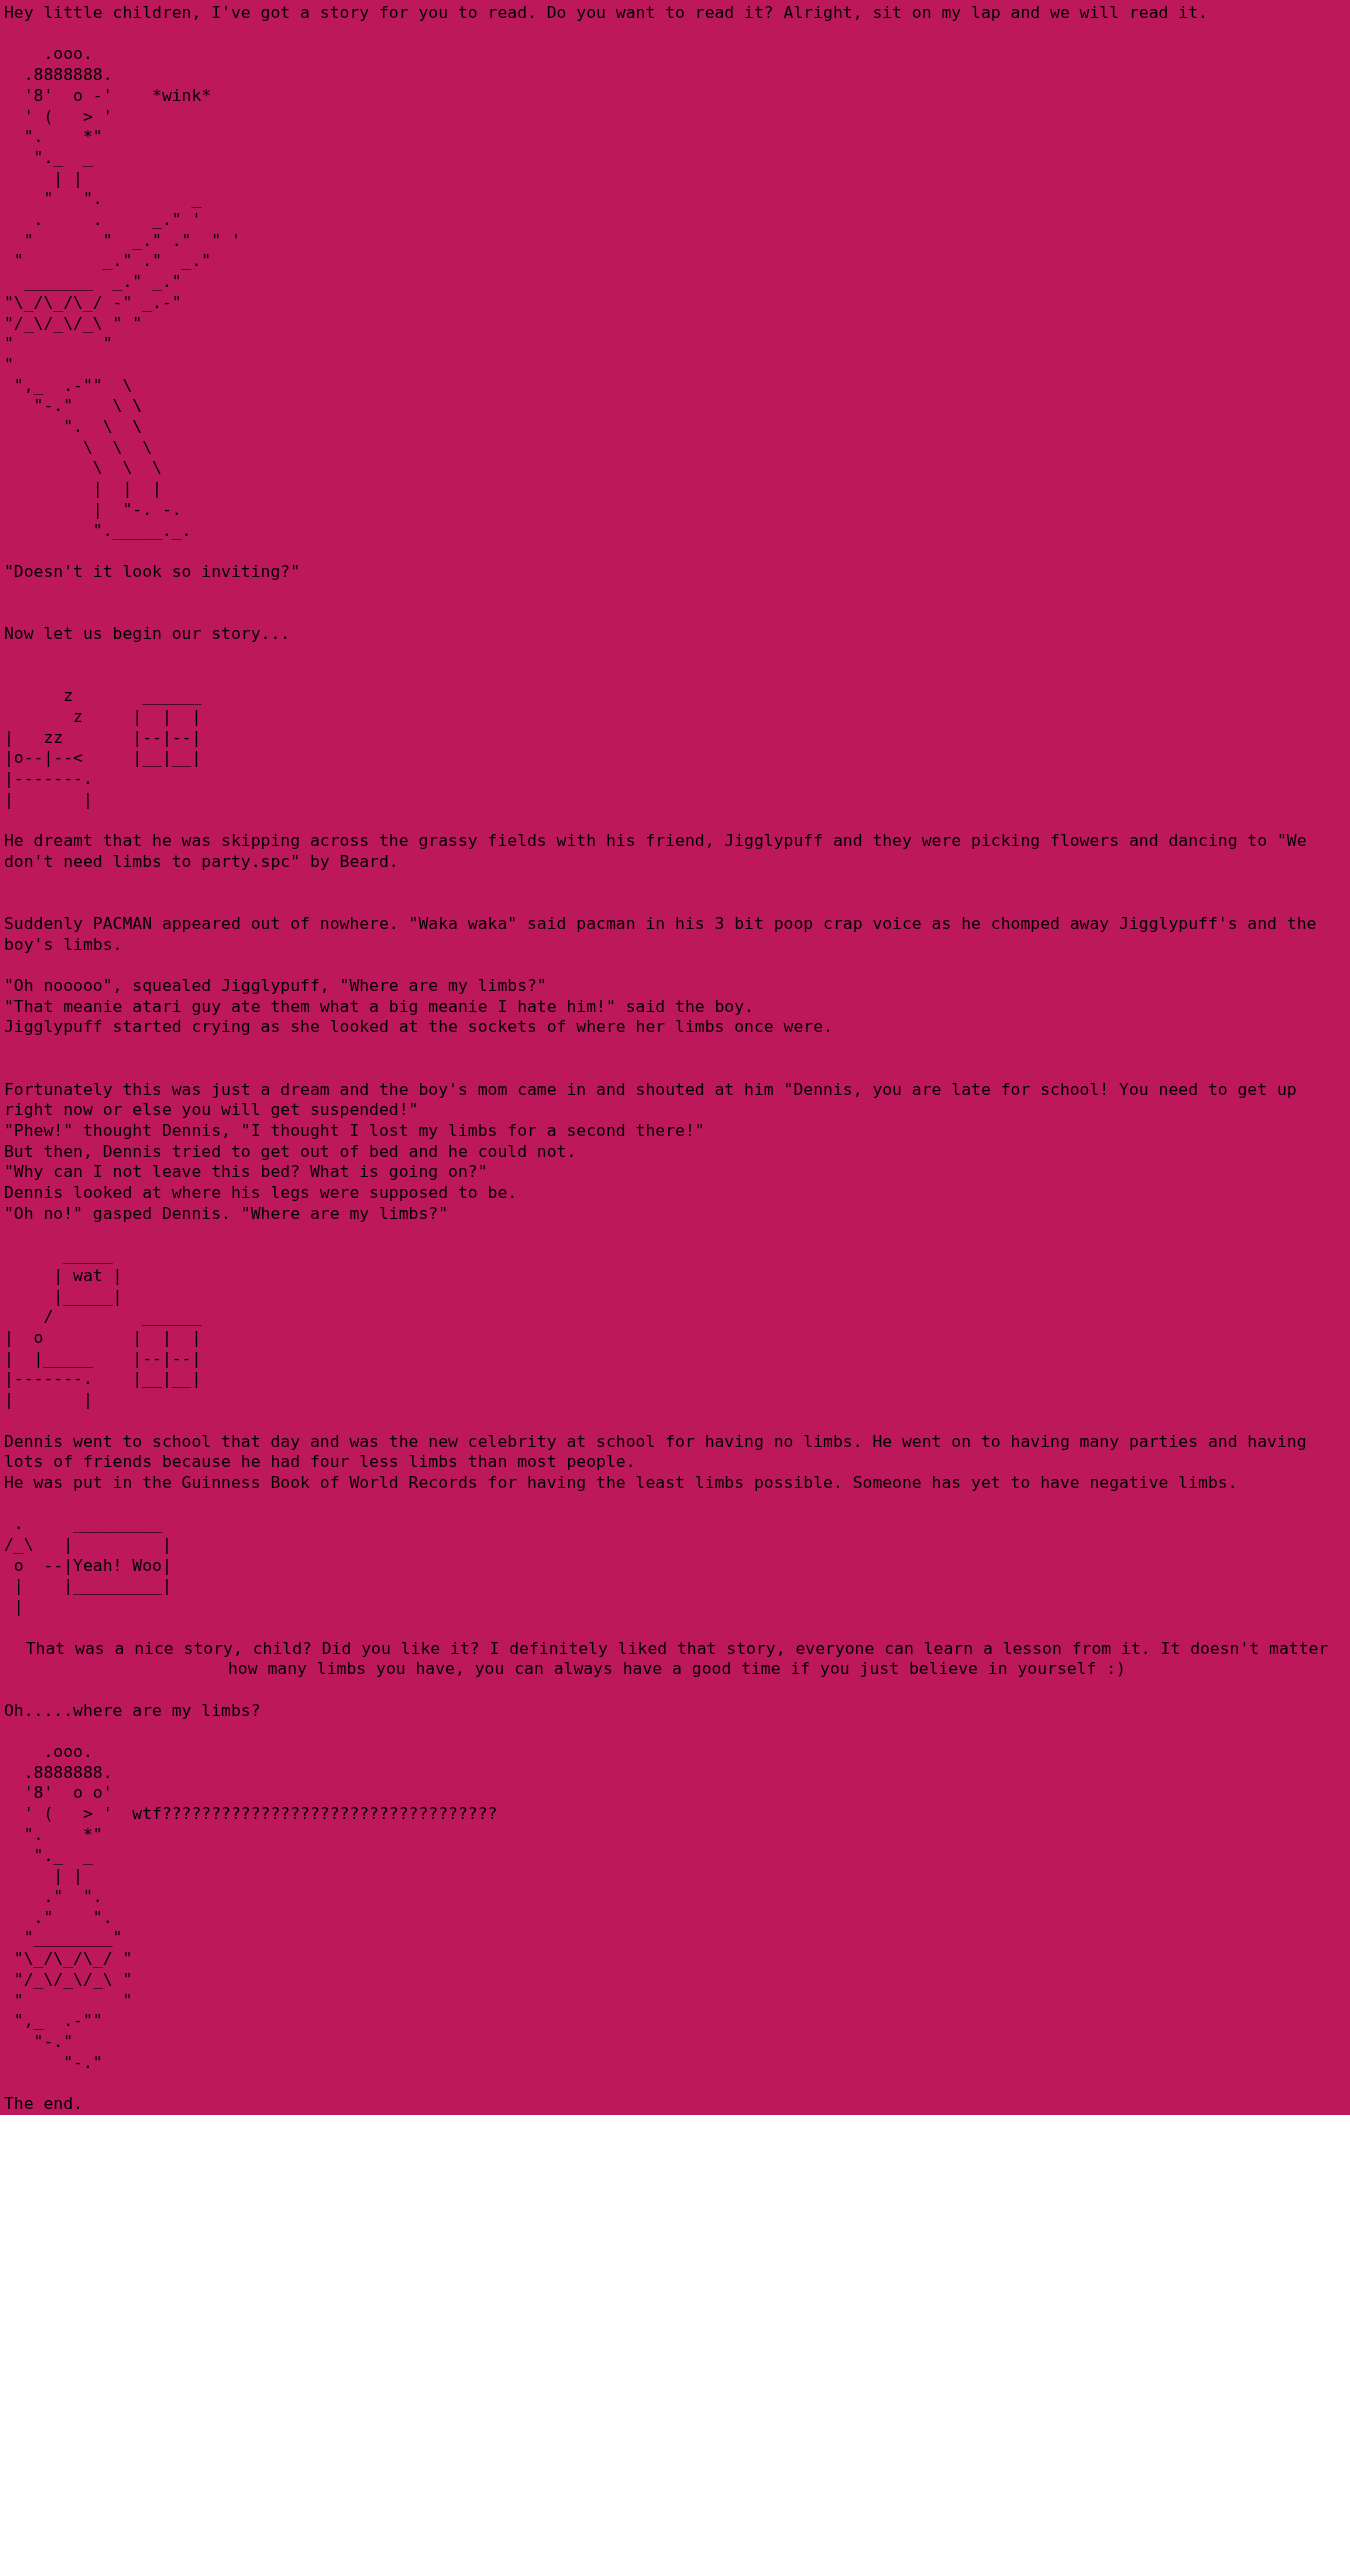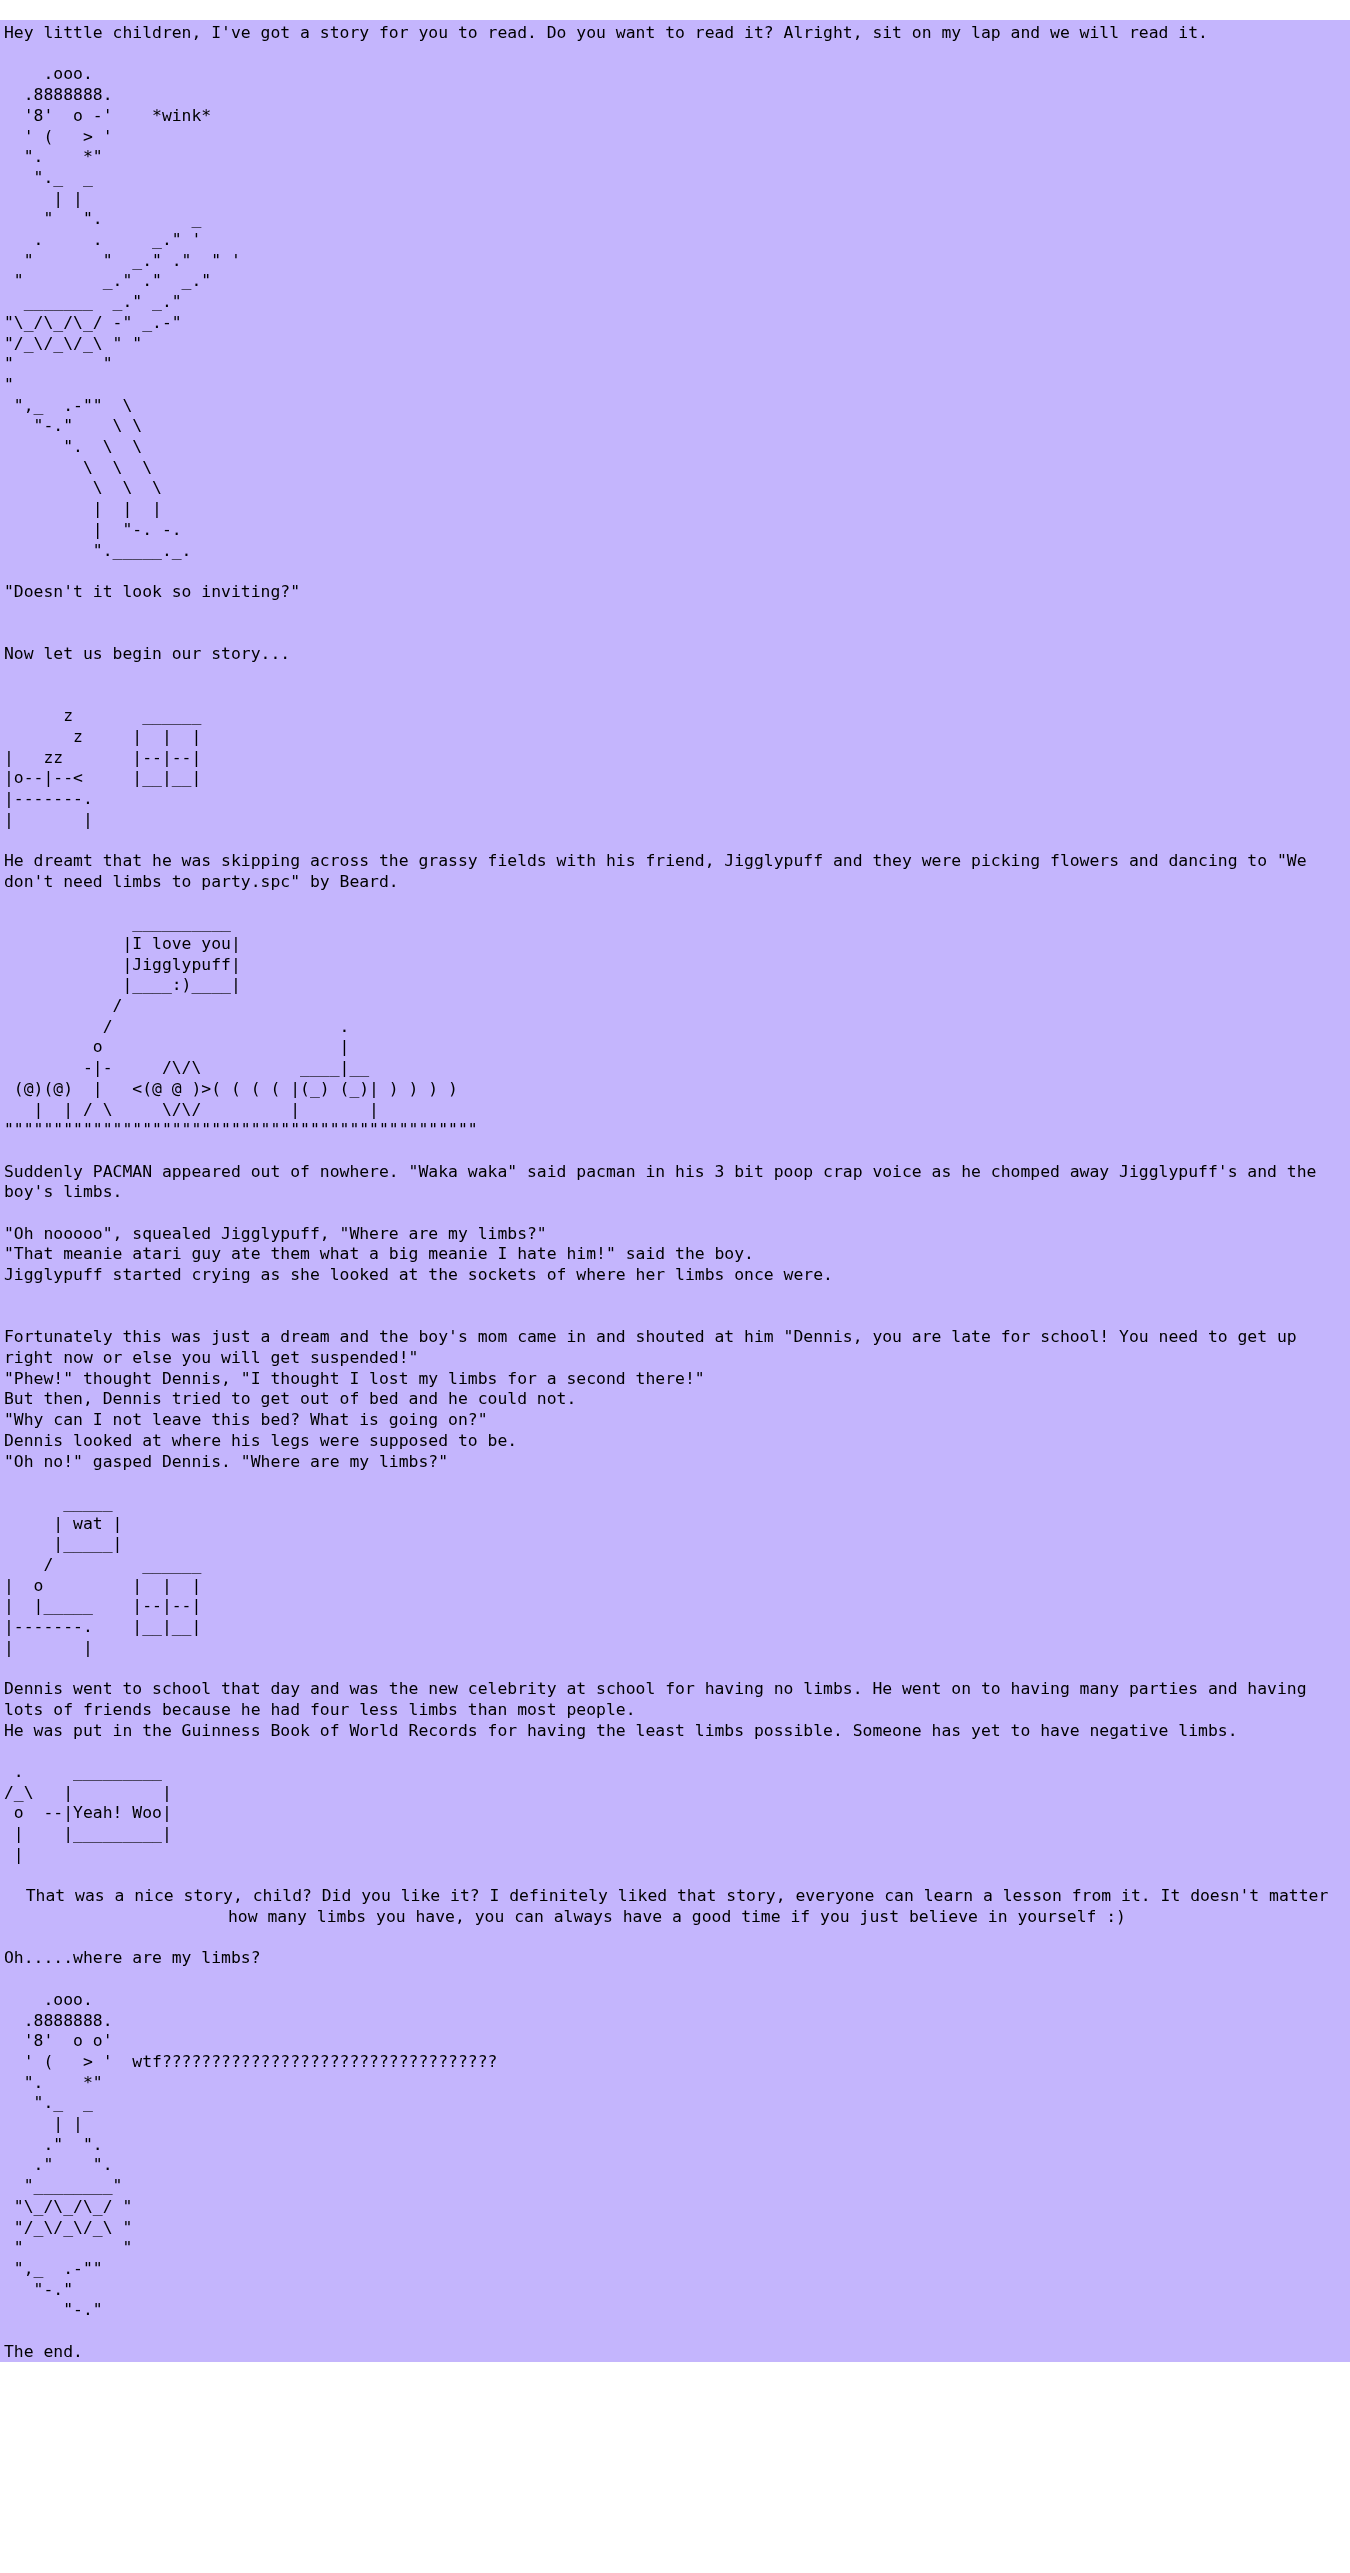--- a/index.html
+++ b/index.html
@@ -20,21 +20,21 @@
     font-family: "DejaVu Sans Mono", "Liberation Mono", monospace;
     font-size: 16.4px;
     line-height: 20.7px;
     color: #000000;
     white-space: pre;
   }
 </style>
 </head>
 <body>
 
-<div id="story-document" style="background: #c4b5fd; margin-top: 20px;">
+<div id="story-document" style="background: #be185d;">
     <pre class="block" style="color: rgb(0, 0, 0);">Hey little children, I've got a story for you to read. Do you want to read it? Alright, sit on my lap and we will read it.</pre>
     <pre class="gap"> </pre>
     <pre class="block" style="color: rgb(0, 0, 0);">    .ooo.
   .8888888.
   '8'  o -'    *wink*
   ' (   &gt; '
   ".    *"
    "._  _
      | |
     "   ".         _
@@ -64,31 +64,20 @@
     <pre class="block" style="color: rgb(0, 0, 0);">      z       ______
        z     |  |  |
 |   zz       |--|--|
 |o--|--&lt;     |__|__|
 |-------.
 |       |</pre>
     <pre class="gap"> </pre>
     <pre class="block" style="color: rgb(0, 0, 0);">He dreamt that he was skipping across the grassy fields with his friend, Jigglypuff and they were picking flowers and dancing to "We
 don't need limbs to party.spc" by Beard.</pre>
     <pre class="gap"> </pre>
-    <pre class="block" style="color: rgb(0, 0, 0);">             __________
-            |I love you|
-            |Jigglypuff|
-            |____:)____|
-           /
-          /                       .
-         o                        |
-        -|-     /\/\          ____|__
- (@)(@)  |   &lt;(@ @ )&gt;( ( ( ( |(_) (_)| ) ) ) )
-   |  | / \     \/\/         |       |
-""""""""""""""""""""""""""""""""""""""""""""""""</pre>
     <pre class="gap"> </pre>
     <pre class="block" style="color: rgb(0, 0, 0);">Suddenly PACMAN appeared out of nowhere. "Waka waka" said pacman in his 3 bit poop crap voice as he chomped away Jigglypuff's and the
 boy's limbs.</pre>
     <pre class="gap"> </pre>
     <pre class="block" style="color: rgb(0, 0, 0);">"Oh nooooo", squealed Jigglypuff, "Where are my limbs?"
 "That meanie atari guy ate them what a big meanie I hate him!" said the boy.
 Jigglypuff started crying as she looked at the sockets of where her limbs once were.</pre>
     <pre class="gap"> </pre>
     <pre class="gap"> </pre>
     <pre class="block" style="color: rgb(0, 0, 0);">Fortunately this was just a dream and the boy's mom came in and shouted at him "Dennis, you are late for school! You need to get up

